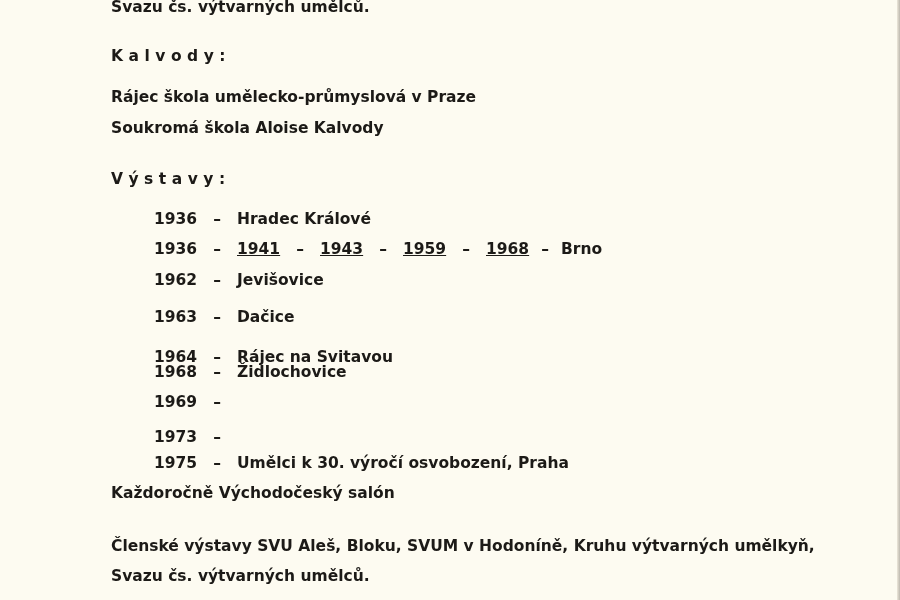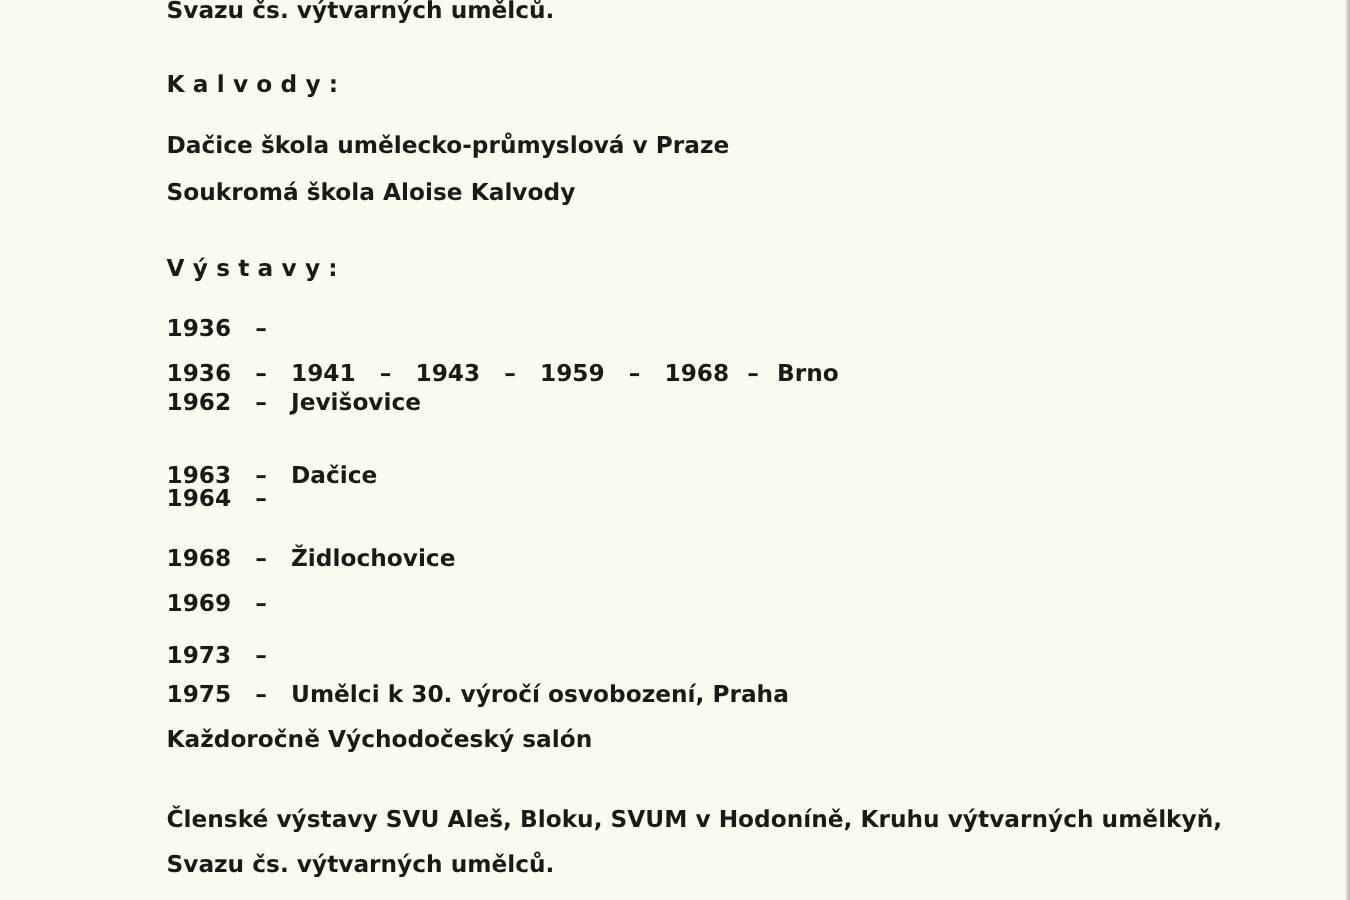--- a/index.html
+++ b/index.html
@@ -14,71 +14,73 @@
     position: absolute; right: 0; top: 0; width: 3px; height: 600px;
     background: linear-gradient(to right, #ece7da, #bdb8ae);
   }
   .line {
     position: absolute; left: 111px;
     font-size: 15.5px; font-weight: bold;
     white-space: nowrap; line-height: 20px;
     transform: translateY(-10px);
   }
   .heading { letter-spacing: 5.5px; }
-  .row { display: flex; align-items: flex-end; }
+  .row { display: flex; align-items: flex-end; margin-left: 43px; }
   .year { display: inline-block; width: 43px; }
   .dash { display: inline-block; width: 40px; text-align: center; }
   .place { display: inline-block; }
-  .multi span.y2 { display: inline-block; width: 43px; }
+  .multi span.y2 { display: inline-block; width: 43px; text-decoration: underline; }
 </style>
 </head>
 <body>
 
 <div class="page-edge"></div>
 
 <div class="line" style="top:7px">Svazu čs. výtvarných umělců.</div>
 
 <div class="line heading" style="top:56px">Kalvody:</div>
-<div class="line" style="top:97px">Dačice škola umělecko-průmyslová v Praze</div>
+<div class="line" style="top:97px">Rájec škola umělecko-průmyslová v Praze</div>
 <div class="line" style="top:128px">Soukromá škola Aloise Kalvody</div>
 
 <div class="line heading" style="top:179px">Výstavy:</div>
 
 <div class="line row" style="top:219px">
   <span class="year">1936</span>
   <span class="dash">–</span>
+  <span class="place">Hradec Králové</span>
 </div>
 
 <div class="line row multi" style="top:249px">
   <span class="year">1936</span>
   <span class="dash">–</span>
   <span class="y2">1941</span>
   <span class="dash">–</span>
   <span class="y2">1943</span>
   <span class="dash">–</span>
   <span class="y2">1959</span>
   <span class="dash">–</span>
   <span class="y2">1968</span>
   <span class="dash" style="width:32px">–</span>
   <span class="place">Brno</span>
 </div>
 
-<div class="line row" style="top:268px">
+<div class="line row" style="top:280px">
   <span class="year">1962</span>
   <span class="dash">–</span>
   <span class="place">Jevišovice</span>
 </div>
 <div class="line row" style="top:317px">
   <span class="year">1963</span>
   <span class="dash">–</span>
   <span class="place">Dačice</span>
 </div>
-<div class="line row" style="top:332px">
+<div class="line row" style="top:357px">
   <span class="year">1964</span>
   <span class="dash">–</span>
+  <span class="place">Rájec na Svitavou</span>
 </div>
 <div class="line row" style="top:372px">
   <span class="year">1968</span>
   <span class="dash">–</span>
   <span class="place">Židlochovice</span>
 </div>
 <div class="line row" style="top:402px">
   <span class="year">1969</span>
   <span class="dash">–</span>
 </div>

